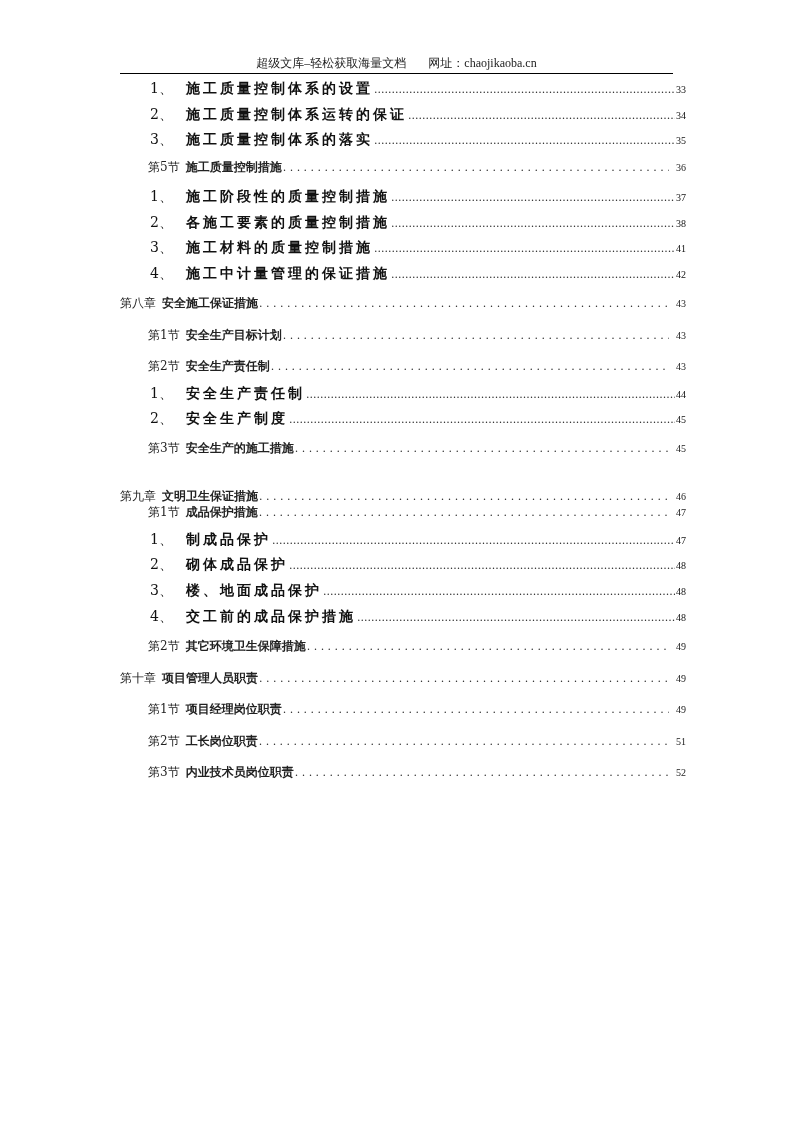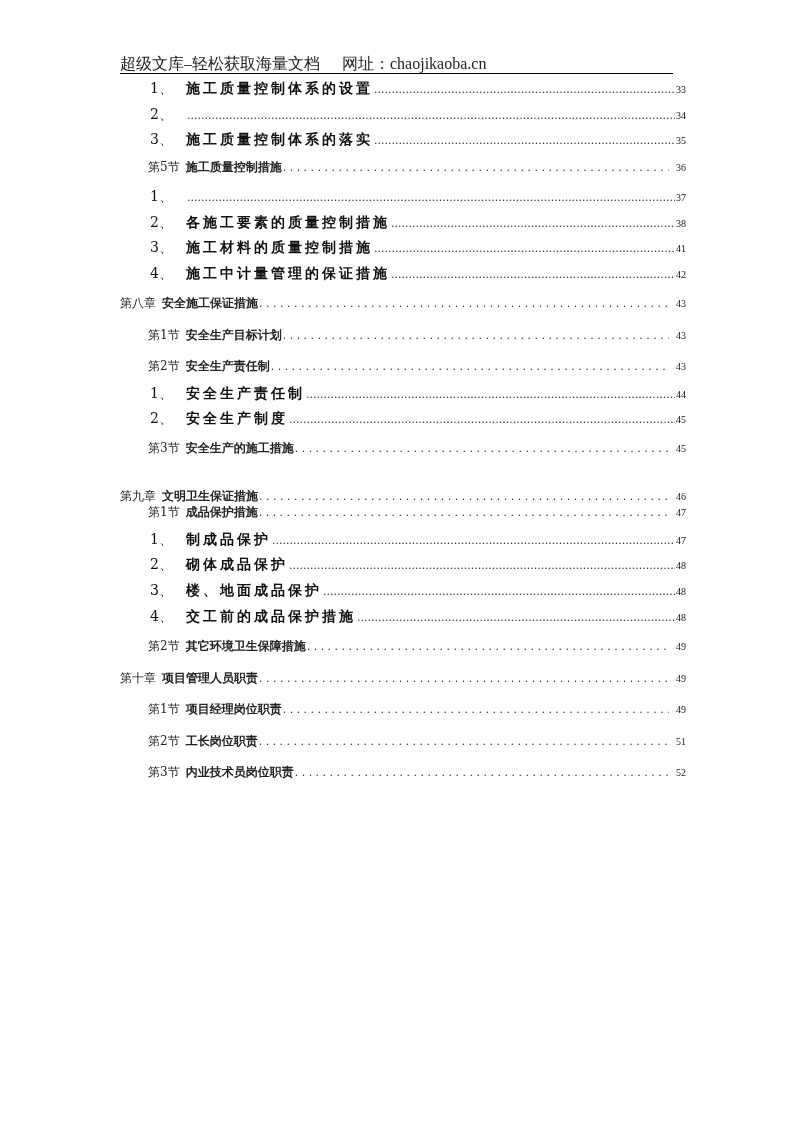--- a/index.html
+++ b/index.html
@@ -1,19 +1,19 @@
 <!DOCTYPE html>
 <html><head>
 <meta charset="utf-8">
 <style>
   html, body { margin: 0; padding: 0; background: #ffffff; }
   body { width: 793px; height: 1122px; position: relative; overflow: hidden;
          font-family: "DejaVu Serif", "Liberation Serif", serif; color: #111; }
   .header { position: absolute; left: 120px; width: 553px; top: 56px; height: 17px;
-            border-bottom: 1px solid #000; text-align: left; font-size: 16px;
+            border-bottom: 1px solid #000; text-align: center; font-size: 12px;
             font-family: "Liberation Serif", "DejaVu Serif", serif; color: #222; line-height: 15px; }
   .header .sep { display: inline-block; width: 22px; }
   .toc { position: absolute; left: 0; top: 0; width: 793px; }
   .row { position: absolute; display: flex; align-items: baseline; white-space: nowrap; }
   .row .num { display: inline-block; }
   .row .title { display: inline-block; font-weight: bold; }
   .row .leader { flex: 1; overflow: hidden; margin: 0 1px; position: relative; }
   .row .page { display: inline-block; text-align: right; }
   
   .row.item { left: 150px; width: 536px; font-size: 14px; letter-spacing: 3px; }
@@ -37,37 +37,39 @@
 
 <div class="toc" id="toc">
     <div class="row item" style="top: 80px;">
       <span class="num">1、</span>
       <span class="title">施工质量控制体系的设置</span>
       <span class="leader"></span>
       <span class="page">33</span>
     </div>
     <div class="row item" style="top: 106px;">
       <span class="num">2、</span>
+      <span class="title">施工质量控制体系运转的保证</span>
       <span class="leader"></span>
       <span class="page">34</span>
     </div>
     <div class="row item" style="top: 131px;">
       <span class="num">3、</span>
       <span class="title">施工质量控制体系的落实</span>
       <span class="leader"></span>
       <span class="page">35</span>
     </div>
     <div class="row sec section" style="top: 159px;">
       <span class="num">第5节</span>
       <span class="title">施工质量控制措施</span>
       <span class="leader"></span>
       <span class="page">36</span>
     </div>
     <div class="row item" style="top: 188px;">
       <span class="num">1、</span>
+      <span class="title">施工阶段性的质量控制措施</span>
       <span class="leader"></span>
       <span class="page">37</span>
     </div>
     <div class="row item" style="top: 214px;">
       <span class="num">2、</span>
       <span class="title">各施工要素的质量控制措施</span>
       <span class="leader"></span>
       <span class="page">38</span>
     </div>
     <div class="row item" style="top: 239px;">

